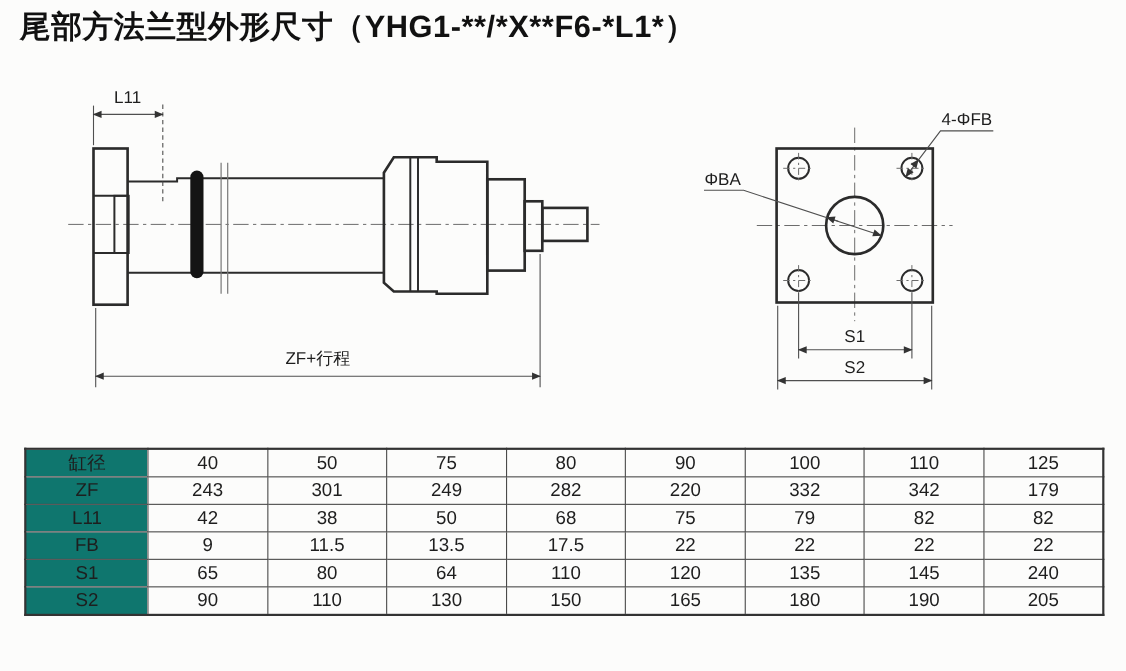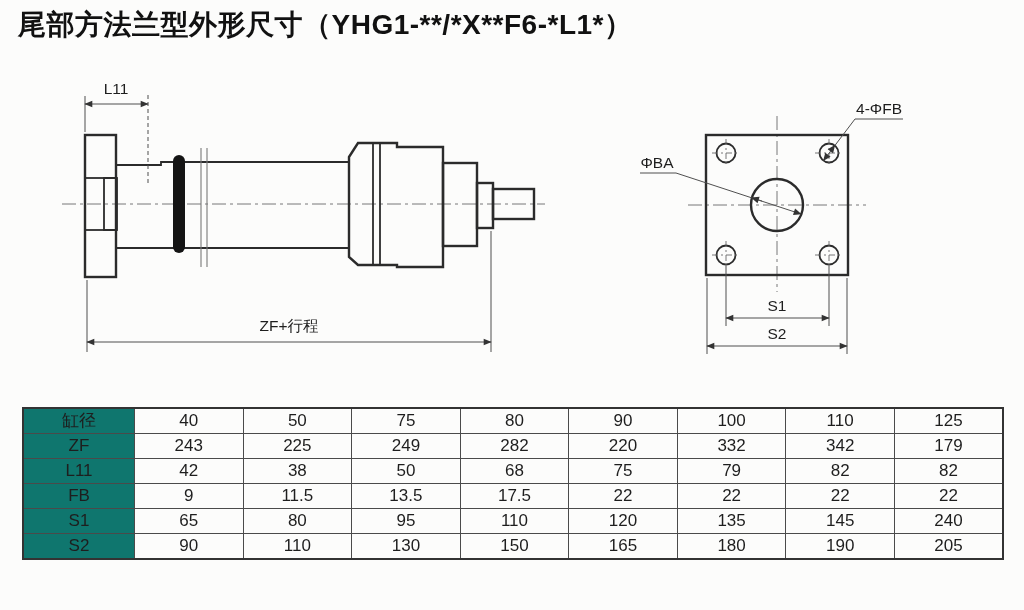--- a/index.html
+++ b/index.html
@@ -154,21 +154,21 @@
       <td>75</td>
       <td>80</td>
       <td>90</td>
       <td>100</td>
       <td>110</td>
       <td>125</td>
     </tr>
     <tr>
       <th>ZF</th>
       <td>243</td>
-      <td>225</td>
+      <td>301</td>
       <td>249</td>
       <td>282</td>
       <td>220</td>
       <td>332</td>
       <td>342</td>
       <td>179</td>
     </tr>
     <tr>
       <th>L11</th>
       <td>42</td>
@@ -188,21 +188,21 @@
       <td>17.5</td>
       <td>22</td>
       <td>22</td>
       <td>22</td>
       <td>22</td>
     </tr>
     <tr>
       <th>S1</th>
       <td>65</td>
       <td>80</td>
-      <td>95</td>
+      <td>64</td>
       <td>110</td>
       <td>120</td>
       <td>135</td>
       <td>145</td>
       <td>240</td>
     </tr>
     <tr>
       <th>S2</th>
       <td>90</td>
       <td>110</td>

